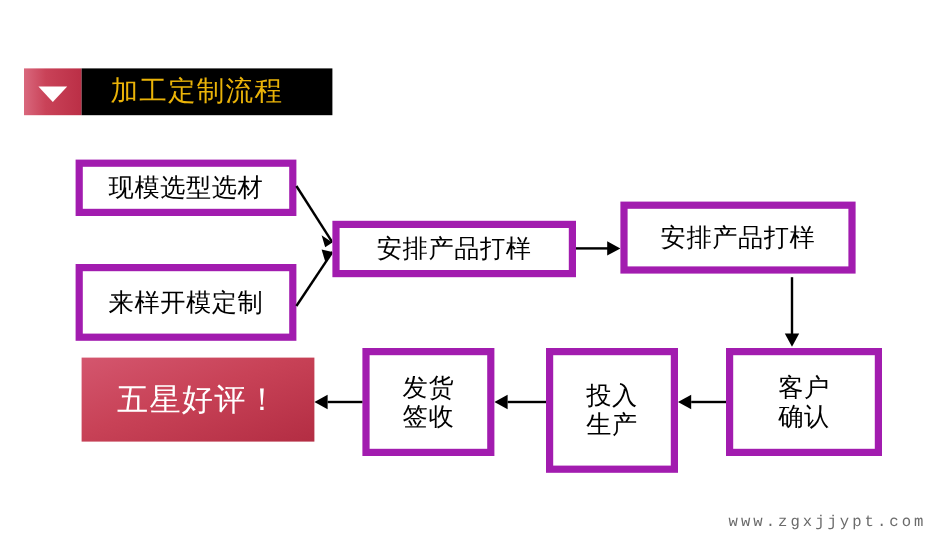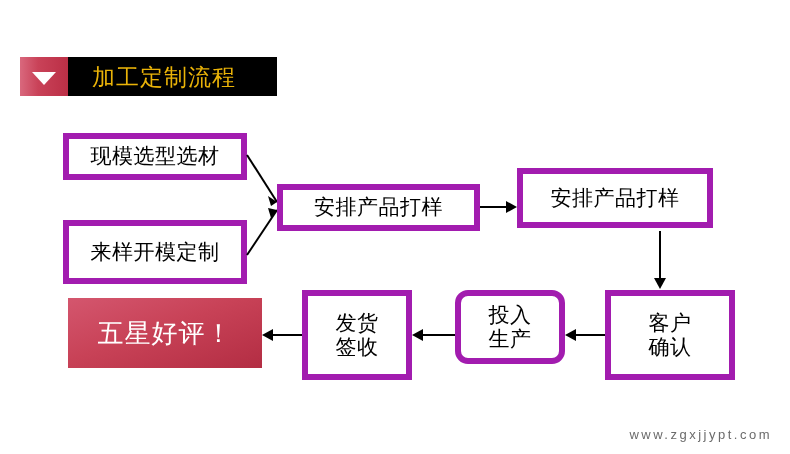--- a/index.html
+++ b/index.html
@@ -76,21 +76,21 @@
   }
   .box.two-line { font-size: 21px; }
   .box-label { white-space: pre-line; display: block; }
 
   .box-src-mold   { left: 63px;  top: 133px; width: 184px; height: 47px; }
   .box-src-sample { left: 63px;  top: 220px; width: 184px; height: 64px; }
   .box-consult    { left: 277px; top: 184px; width: 203px; height: 47px; }
   .box-proof      { left: 517px; top: 168px; width: 196px; height: 60px; }
 
   .box-confirm    { left: 605px; top: 290px; width: 130px; height: 90px; }
-  .box-produce    { left: 455px; top: 290px; width: 110px; height: 74px; border-radius: 13px; }
+  .box-produce    { left: 455px; top: 290px; width: 110px; height: 104px; }
   .box-ship       { left: 302px; top: 290px; width: 110px; height: 90px; }
 
   
   .box-review {
     position: absolute;
     left: 68px;
     top: 298px;
     width: 194px;
     height: 70px;
     background: linear-gradient(to bottom right, #d4566e 0%, #c84257 45%, #b32d43 100%);
@@ -138,21 +138,21 @@
     width: 50px;
     height: 110px;
     overflow: visible;
   }
 
   
   .watermark {
     position: absolute;
     right: 18px;
     bottom: 12px;
-    font-family: Liberation Sans, sans-serif;
+    font-family: Liberation Mono, monospace;
     font-size: 13px;
     color: #6b6b6b;
     letter-spacing: 2.5px;
     white-space: nowrap;
   }
 </style>
 </head>
 <body>
 
 <div id="canvas">

